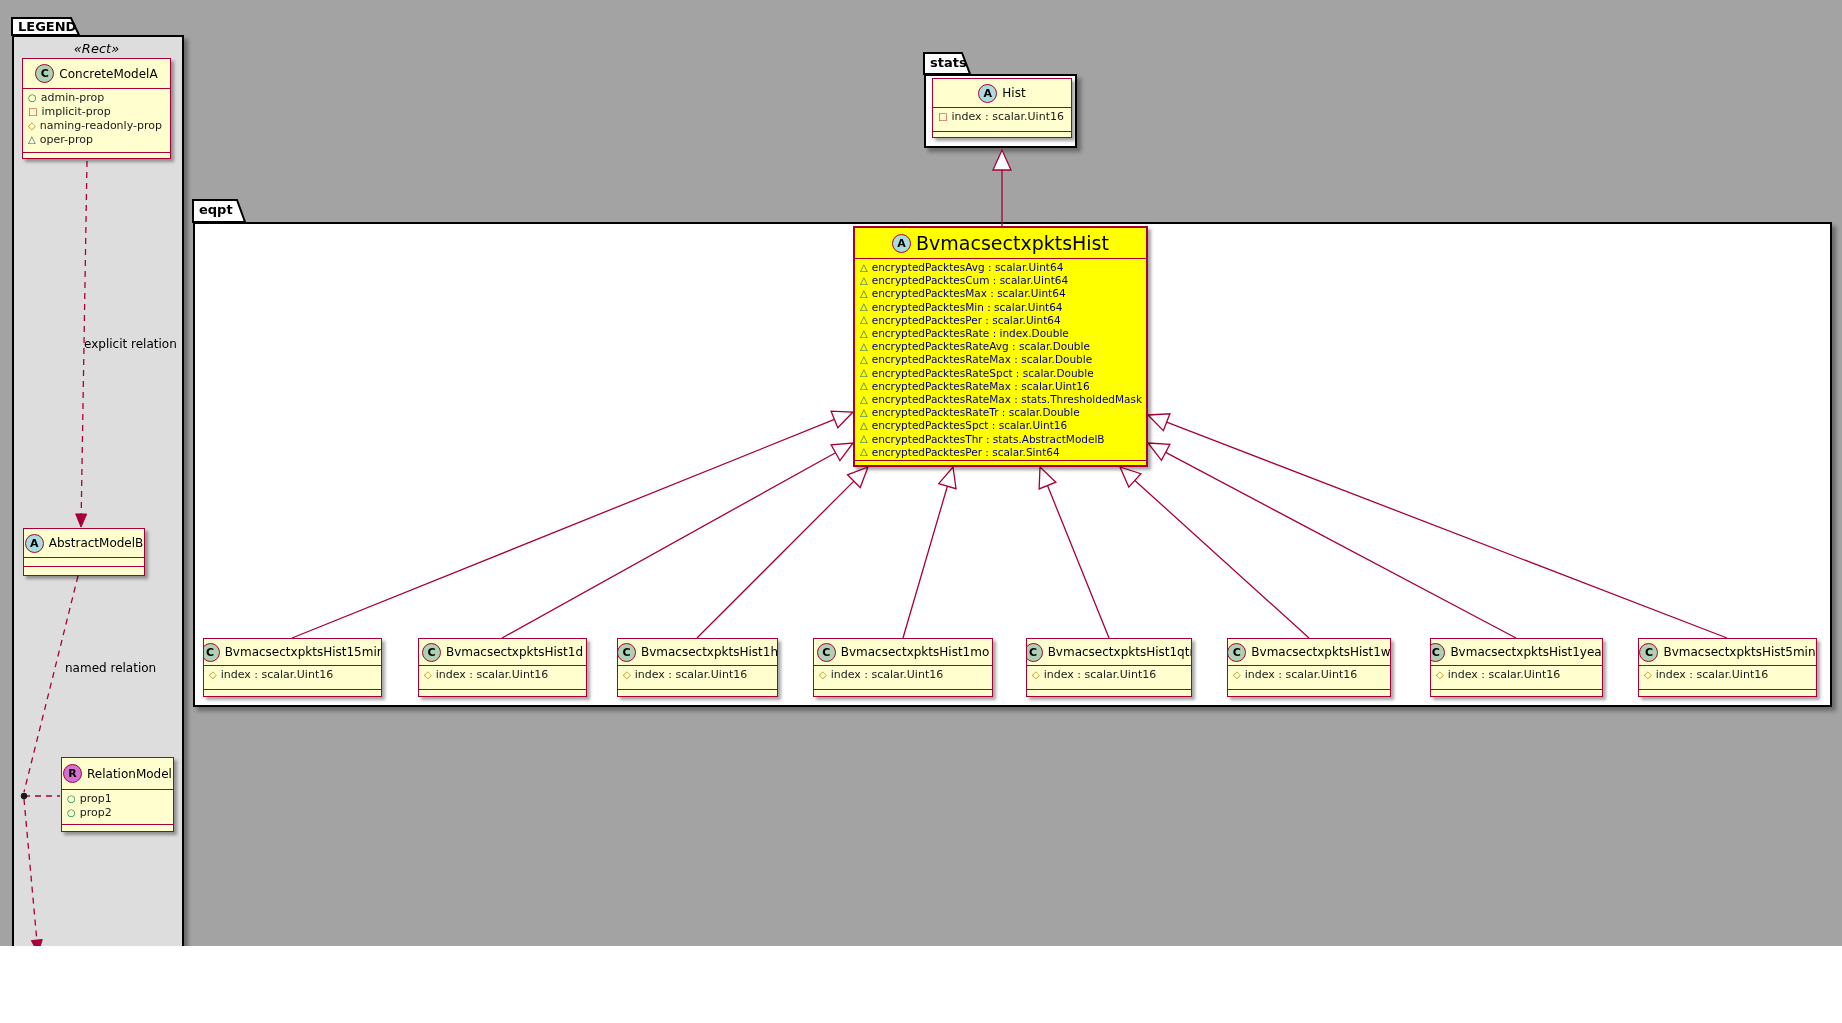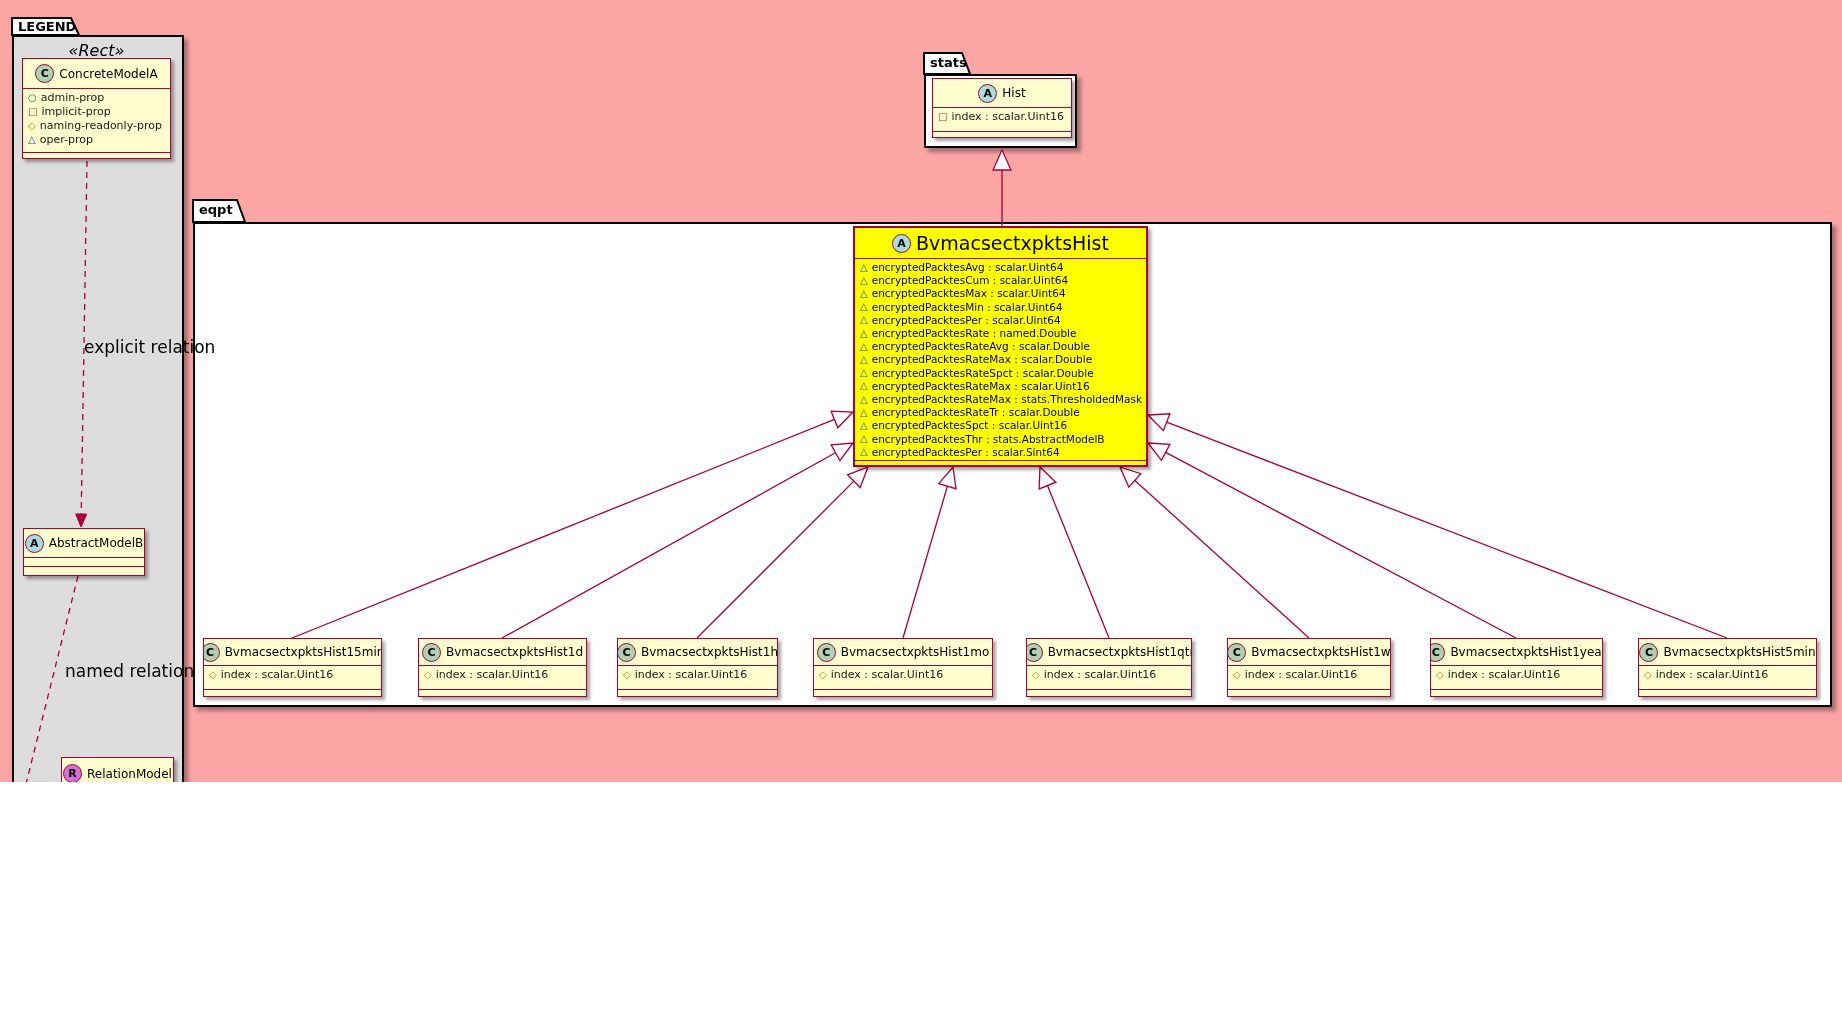--- a/index.html
+++ b/index.html
@@ -1,16 +1,16 @@
 <!DOCTYPE html>
 <html><head>
 <meta charset="utf-8">
 <style>
   html,body{margin:0;padding:0;background:#ffffff;font-family:"DejaVu Sans",sans-serif;}
-  #canvas{position:relative;width:1842px;height:782px;background:#fca5a5;overflow:hidden;}
+  #canvas{position:relative;width:1842px;height:946px;background:#a3a3a3;overflow:hidden;}
 
   
   .pkg-body{position:absolute;box-sizing:border-box;border:2px solid #000;box-shadow:4px 4px 4px rgba(0,0,0,.35);}
   .pkg-legend{background:#dddddd;}
   .pkg-white{background:#ffffff;}
   .pkg-tab-label{position:absolute;font-size:13px;font-weight:bold;color:#000;z-index:6;}
 
   
   #wires{position:absolute;left:0;top:0;z-index:4;}
 
@@ -28,22 +28,22 @@
   .icon-A{background:#A9DCDF;}
   .icon-R{background:#D46FD4;}
   .uml-attrs{border-top:1.5px solid #A80036;flex:0 0 auto;padding:2px 4px 0 5px;overflow:hidden;}
   .attr{display:flex;align-items:center;gap:4px;white-space:nowrap;font-size:11px;line-height:14px;color:#1a1a1a;}
   .attr .vis{font-size:10px;line-height:1;}
   .navy .attr{font-size:10.5px;line-height:13.2px;color:#00008B;}
   .uml-methods{border-top:1.5px solid #A80036;flex:0 0 auto;}
   .empty-row{border-top:1.5px solid #A80036;flex:1 1 auto;}
 
   
-  .flabel{position:absolute;font-size:17px;color:#000;white-space:nowrap;z-index:6;}
-  .stereo{position:absolute;font-size:16px;font-style:italic;color:#000;text-align:center;z-index:6;}
+  .flabel{position:absolute;font-size:12px;color:#000;white-space:nowrap;z-index:6;}
+  .stereo{position:absolute;font-size:13px;font-style:italic;color:#000;text-align:center;z-index:6;}
 </style>
 </head>
 <body>
 
 <div id="canvas">
 
   <div class="pkg-body pkg-legend" style="left:12px;top:35px;width:172px;height:977px;"></div>
   <div class="pkg-body pkg-white" style="left:924px;top:74px;width:153px;height:74px;"></div>
   <div class="pkg-body pkg-white" style="left:193px;top:222px;width:1639px;height:485px;"></div>
 
@@ -183,21 +183,21 @@
         <div class="attr">
           <span class="vis" style="color: rgb(25, 99, 160);">△</span>
           <span>encryptedPacktesMin : scalar.Uint64</span>
         </div>
         <div class="attr">
           <span class="vis" style="color: rgb(25, 99, 160);">△</span>
           <span>encryptedPacktesPer : scalar.Uint64</span>
         </div>
         <div class="attr">
           <span class="vis" style="color: rgb(25, 99, 160);">△</span>
-          <span>encryptedPacktesRate : named.Double</span>
+          <span>encryptedPacktesRate : index.Double</span>
         </div>
         <div class="attr">
           <span class="vis" style="color: rgb(25, 99, 160);">△</span>
           <span>encryptedPacktesRateAvg : scalar.Double</span>
         </div>
         <div class="attr">
           <span class="vis" style="color: rgb(25, 99, 160);">△</span>
           <span>encryptedPacktesRateMax : scalar.Double</span>
         </div>
         <div class="attr">

